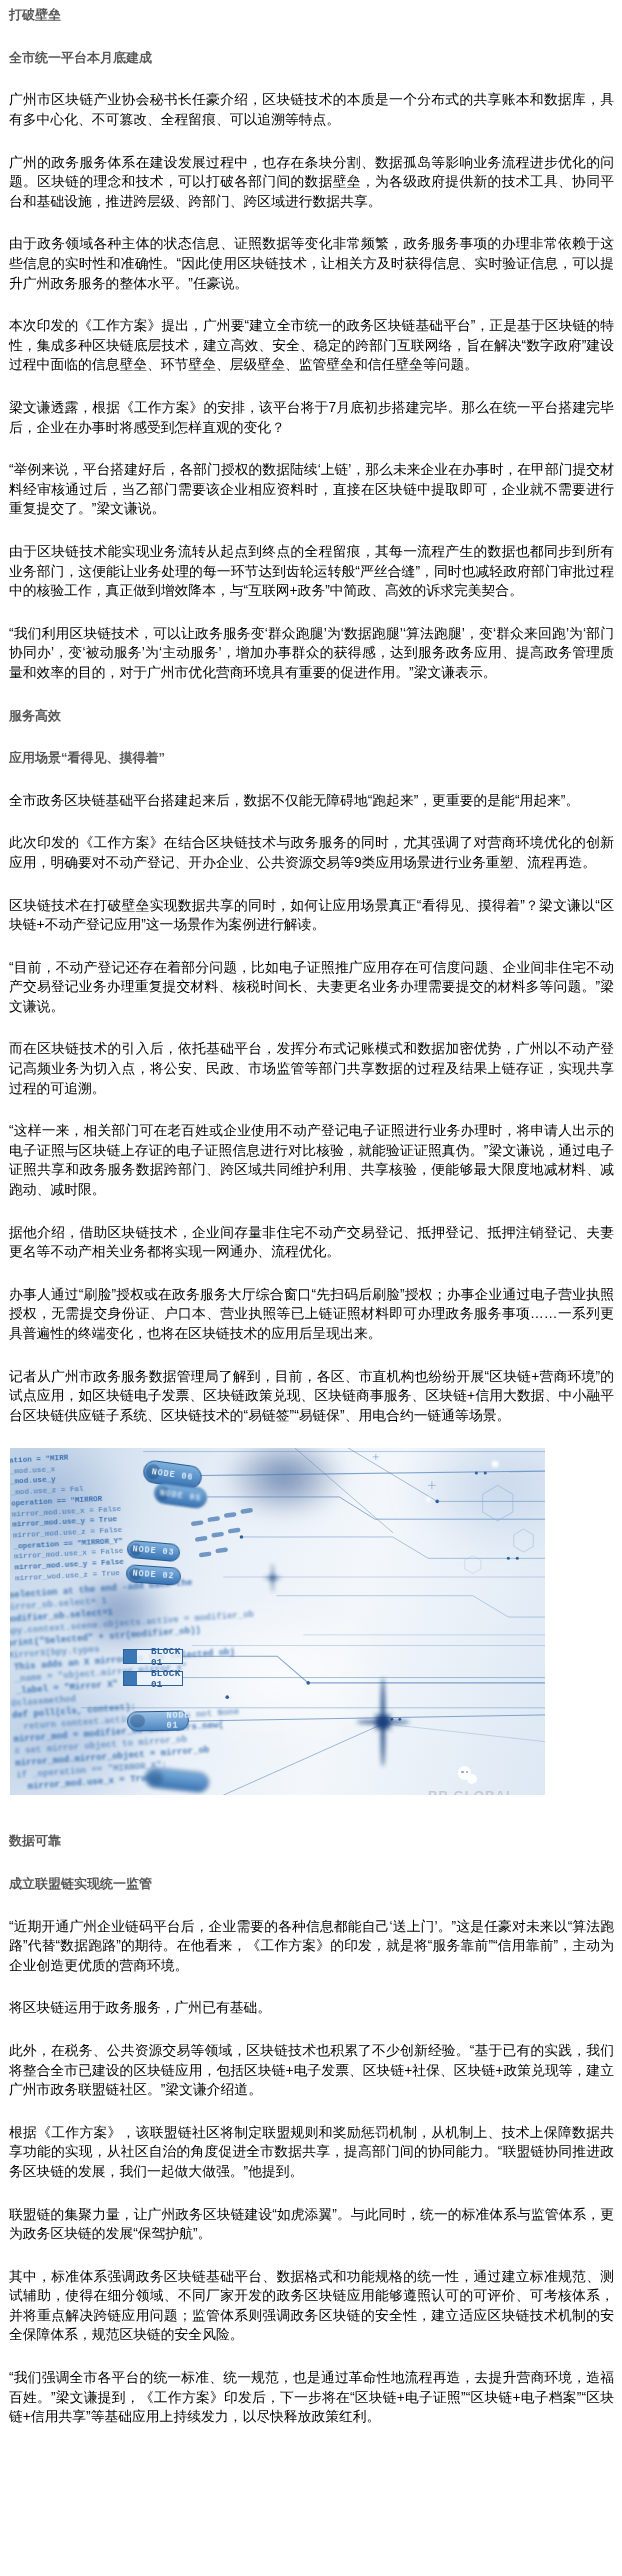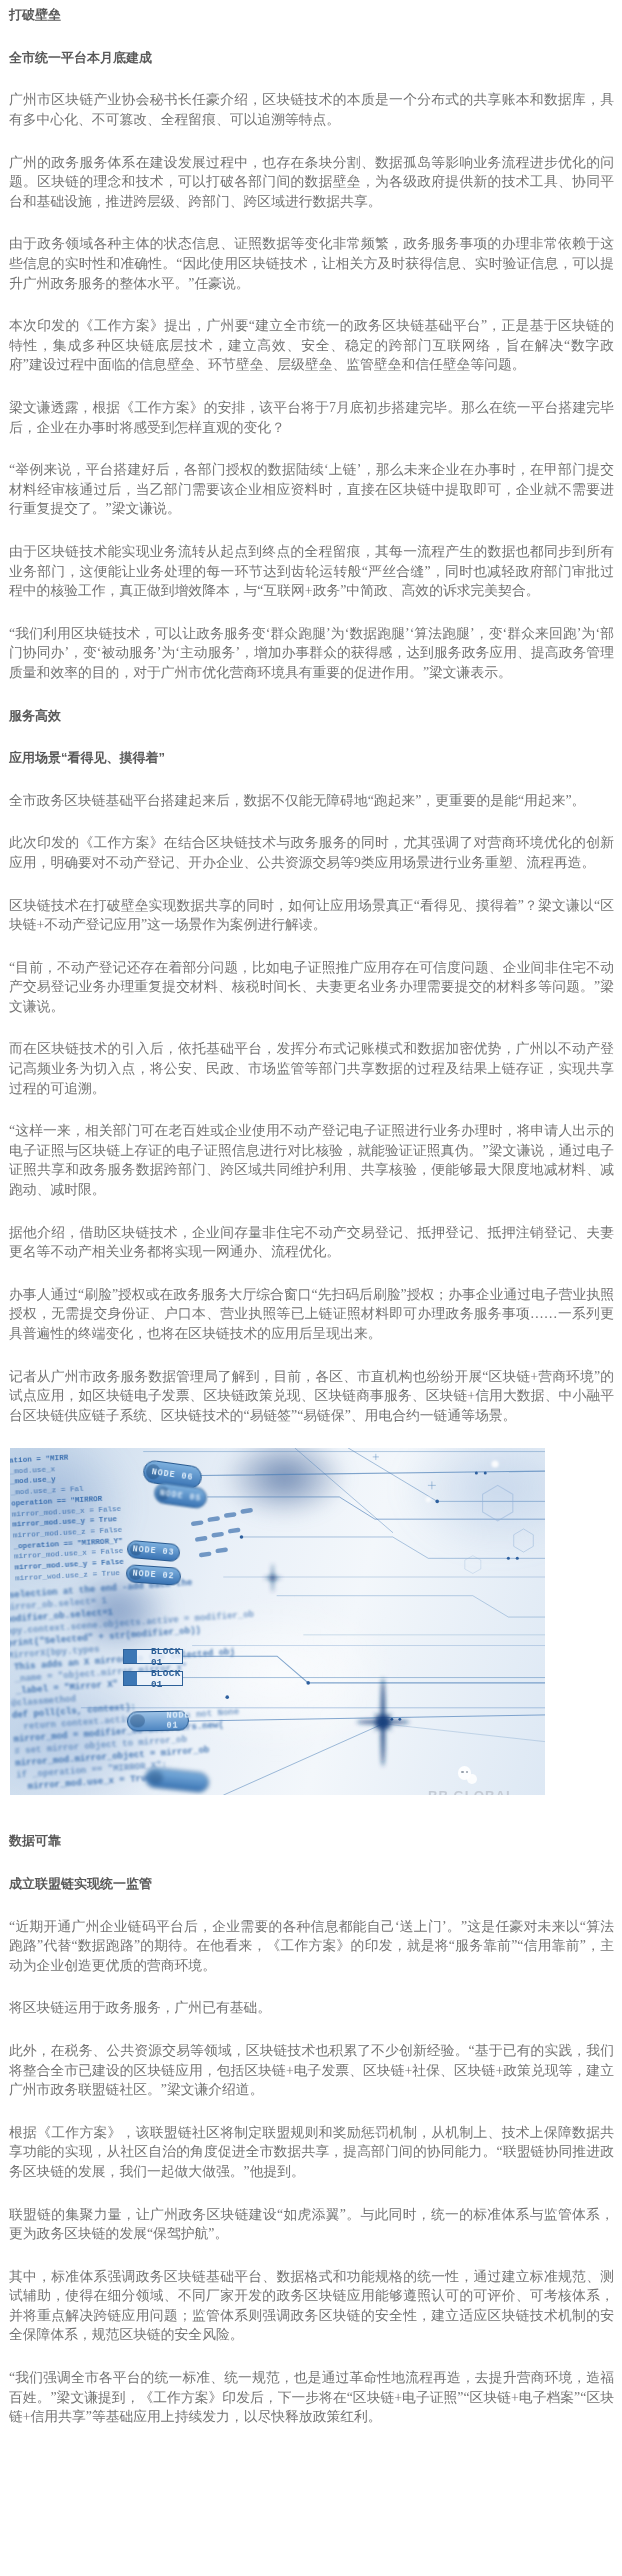--- a/index.html
+++ b/index.html
@@ -1,18 +1,18 @@
 <!DOCTYPE html>
 <html style="font-size:14.2px"><head>
 <meta charset="utf-8">
 <style>
   html,body{margin:0;padding:0;background:#ffffff;}
   body{width:623px;font-family:"Liberation Sans",sans-serif;}
   .article{padding:5.3px 9px 27px 9px;}
-  .para{font-size:13.8px;line-height:19.6px;color:#737373;text-align:justify;margin:0 0 23px 0;font-family:Liberation Serif, serif;}
+  .para{font-size:13.8px;line-height:19.6px;color:#000000;text-align:justify;margin:0 0 23px 0;}
   .heading{font-size:13px;line-height:19.6px;color:#595959;font-weight:bold;margin:0 0 23px 0;}
   .figure{margin:0 0 36px 0.9px;}
   .photo{position:relative;width:535px;height:347px;overflow:hidden;
          background:linear-gradient(105deg,#c5d7ea 0%,#e9f0f8 38%,#f3f7fb 62%,#dde8f4 100%);}
   .blob{position:absolute;border-radius:50%;}
   .blob.b1{left:212px;top:-12.5px;width:125px;height:82px;background:radial-gradient(closest-side,rgba(26,66,130,.60),rgba(26,66,130,0));filter:blur(9px);}
   .blob.b2{left:55px;top:121px;width:107px;height:84px;background:radial-gradient(closest-side,rgba(36,80,150,.48),rgba(36,80,150,0));filter:blur(9.8px);}
   .blob.b3{left:-36px;top:-18px;width:160px;height:151px;background:radial-gradient(closest-side,rgba(88,128,186,.38),rgba(88,128,186,0));filter:blur(11.6px);}
   .blob.b4{left:391px;top:-27px;width:196px;height:133px;background:radial-gradient(closest-side,rgba(120,158,208,.30),rgba(120,158,208,0));filter:blur(13.3px);}
   .blob.b5{left:-44px;top:222px;width:205px;height:142px;background:radial-gradient(closest-side,rgba(108,148,202,.32),rgba(108,148,202,0));filter:blur(13.3px);}

